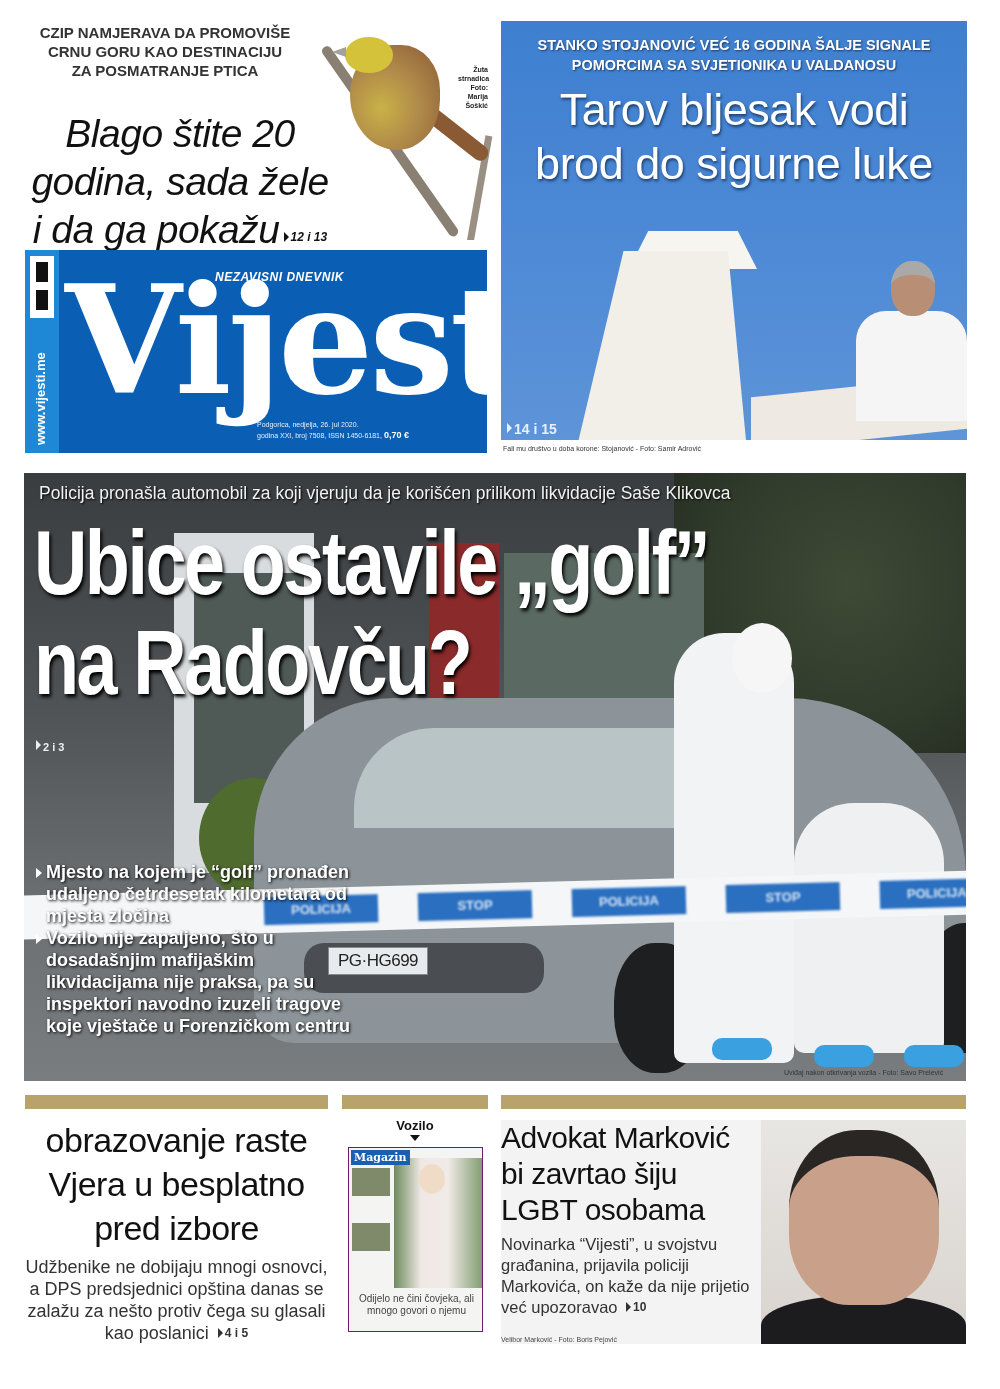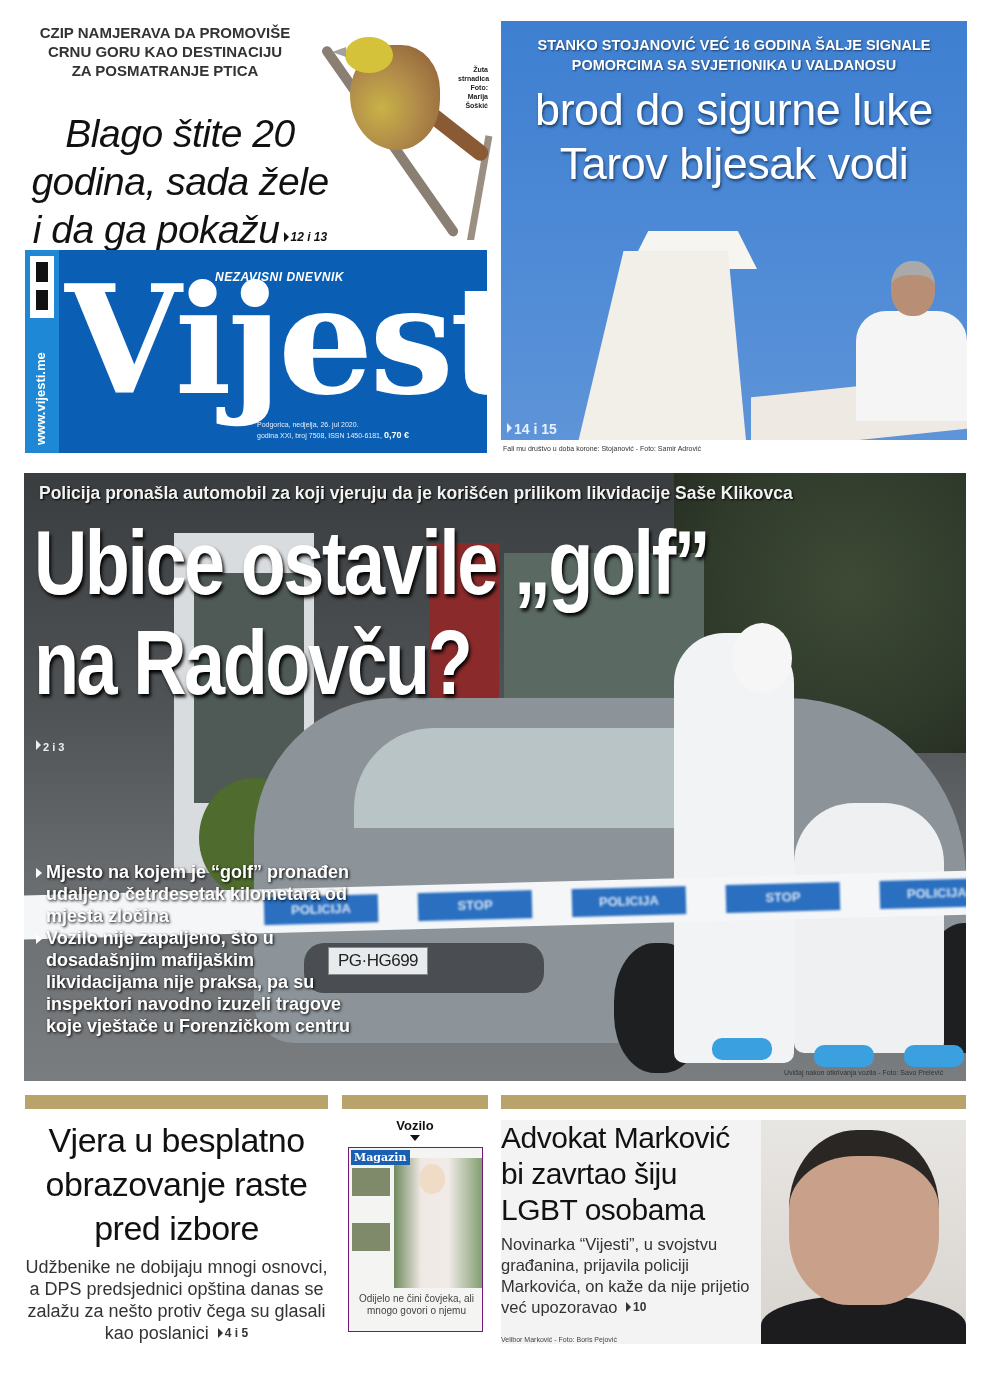--- a/index.html
+++ b/index.html
@@ -88,21 +88,21 @@
              border-radius: 50px 50px 10px 10px; }
     .suit1-head { position: absolute; left: 708px; top: 150px; width: 60px; height: 70px; background: #f6f6f6; border-radius: 50%; }
     .suit2 { position: absolute; left: 770px; top: 330px; width: 150px; height: 250px; background: #eef0f1;
              border-radius: 60px 60px 10px 10px; }
     .boot { position: absolute; width: 60px; height: 22px; background: #3aa0e0; border-radius: 10px; }
     .boot.b1 { left: 688px; top: 565px; } .boot.b2 { left: 790px; top: 572px; } .boot.b3 { left: 880px; top: 572px; }
     .tape { position: absolute; left: -20px; top: 410px; width: 990px; height: 44px; background: #f4f6f8;
             transform: rotate(-1.5deg); display: flex; gap: 40px; padding-left: 260px; align-items: center; }
     .tape span { display: inline-block; width: 120px; height: 28px; background: #2a6fc0; color: #dbe7f5; font-weight: bold;
                  font-size: 13px; text-align: center; line-height: 28px; filter: blur(0.8px); }
-    .lead-kicker { position: absolute; left: 15px; top: 10px; color: #f2f2f2; font-size: 17.5px; font-weight: bold;
+    .lead-kicker { position: absolute; left: 15px; top: 10px; color: #f2f2f2; font-size: 17.5px; font-weight: normal;
                    text-shadow: 1px 1px 2px #000; white-space: nowrap; }
     .lead-headline { position: absolute; left: 10px; top: 40px; color: #fff; font-size: 90px; line-height: 100px;
                      font-weight: bold; letter-spacing: -3px; text-shadow: 2px 3px 4px #000; transform: scaleX(0.82);
                      transform-origin: left top; white-space: nowrap; }
     .lead-pageref { position: absolute; left: 12px; top: 266px; color: #eee; font-size: 11px; font-weight: bold; }
     .lead-bullets { position: absolute; left: 10px; top: 388px; width: 330px; color: #fff; font-size: 18px; line-height: 22px;
                     font-weight: bold; text-shadow: 1px 1px 3px #000; list-style: none; }
     .lead-bullets li { position: relative; padding-left: 12px; }
     .lead-bullets li::before { content: ""; position: absolute; left: 2px; top: 7px; border-top: 5px solid transparent;
                                border-bottom: 5px solid transparent; border-left: 6px solid #fff; }
@@ -195,22 +195,22 @@
   <div class="balcony"></div>
   <div class="man">
     <div class="man-body"></div>
     <div class="man-head"></div>
   </div>
   <div class="lh-kicker">
     <div>STANKO STOJANOVIĆ VEĆ 16 GODINA ŠALJE SIGNALE</div>
     <div>POMORCIMA SA SVJETIONIKA U VALDANOSU</div>
   </div>
   <h2 class="lh-headline" style="font-weight:normal;">
+    <div>Tarov bljesak vodi</div>
     <div>brod do sigurne luke</div>
-    <div>Tarov bljesak vodi</div>
   </h2>
   <div class="lh-pageref">
     <span class="page-ref" style="font-size:14px;margin:0;"><span class="tri"></span></span><span>14 i 15</span>
   </div>
 </section>
 <div class="lh-caption">Fali mu društvo u doba korone: Stojanović - Foto: Samir Adrović</div>
 
 <section class="lead">
   <div class="trees"></div>
   <div class="bld-door"></div>
@@ -252,22 +252,22 @@
   </ul>
   <div class="lead-caption">Uviđaj nakon otkrivanja vozila - Foto: Savo Prelević</div>
 </section>
 
 <div class="gold-bar g1"></div>
 <div class="gold-bar g2"></div>
 <div class="gold-bar g3"></div>
 
 <section class="edu">
   <h3 class="edu-headline" style="font-weight:normal;">
+    <div>obrazovanje raste</div>
     <div>Vjera u besplatno</div>
-    <div>obrazovanje raste</div>
     <div>pred izbore</div>
   </h3>
   <p class="edu-deck">
     <span>Udžbenike ne dobijaju mnogi osnovci, a DPS predsjednici opština danas se zalažu za nešto protiv čega su glasali kao poslanici</span>
     <span class="page-ref"><span class="tri"></span><span>4 i 5</span></span>
   </p>
 </section>
 
 <section class="danas">
   <div class="danas-label">Vozilo</div>

